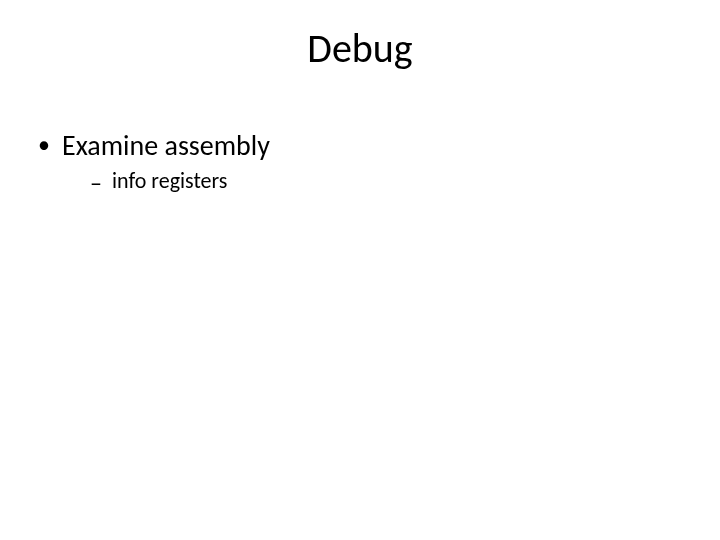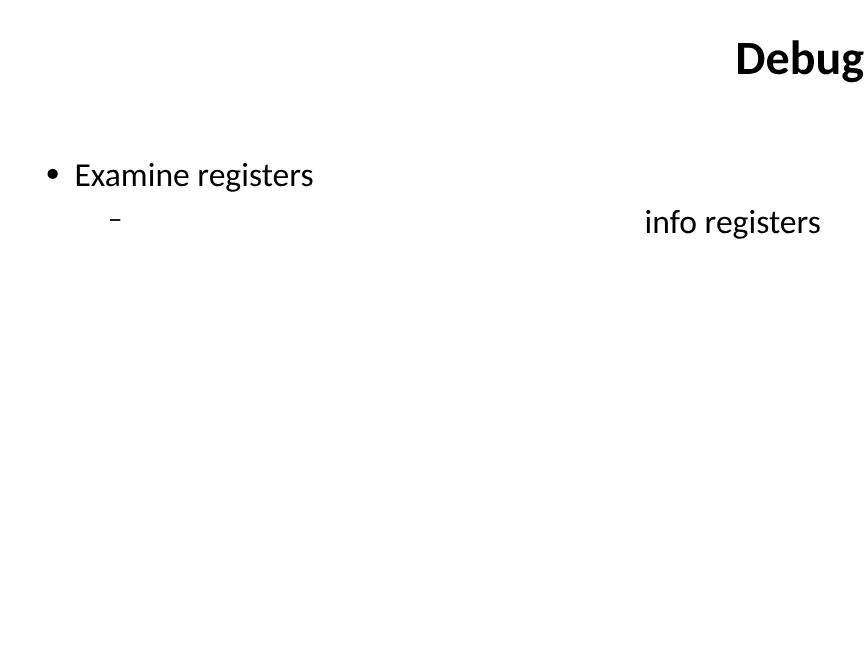--- a/index.html
+++ b/index.html
@@ -15,23 +15,23 @@
     position: relative;
     width: 720px;
     height: 540px;
     box-sizing: border-box;
   }
   .title {
     position: absolute;
     top: 24px;
     left: 0;
     width: 720px;
-    text-align: right;
+    text-align: center;
     font-size: 40px;
-    font-weight: 700;
+    font-weight: 400;
     color: #000;
   }
   .body {
     position: absolute;
     top: 128px;
     left: 36px;
     right: 36px;
   }
   ul.level1 {
     list-style: none;
@@ -53,45 +53,44 @@
     font-size: 24px;
     line-height: 1.4;
     color: #000;
   }
   ul.level2 {
     list-style: none;
     margin: 4px 0 10px 0;
     padding: 0 0 0 28px;
   }
   ul.level2 > li {
-    font-size: 28px;
+    font-size: 22px;
     line-height: 1.3;
     position: relative;
     padding-left: 22px;
     color: #000;
-    text-align: right;
   }
   ul.level2 > li::before {
     content: "–";
     position: absolute;
     left: 0;
     top: 0;
     font-size: 24px;
     color: #000;
   }
 </style>
 </head>
 <body>
 
 <div class="slide">
   <div class="title">Debug</div>
   <div class="body">
     <ul class="level1">
       <li>
-        <span>Examine registers</span>
+        <span>Examine assembly</span>
         <ul class="level2">
           <li>
             <span>info registers</span>
           </li>
         </ul>
       </li>
     </ul>
   </div>
 </div>
 

